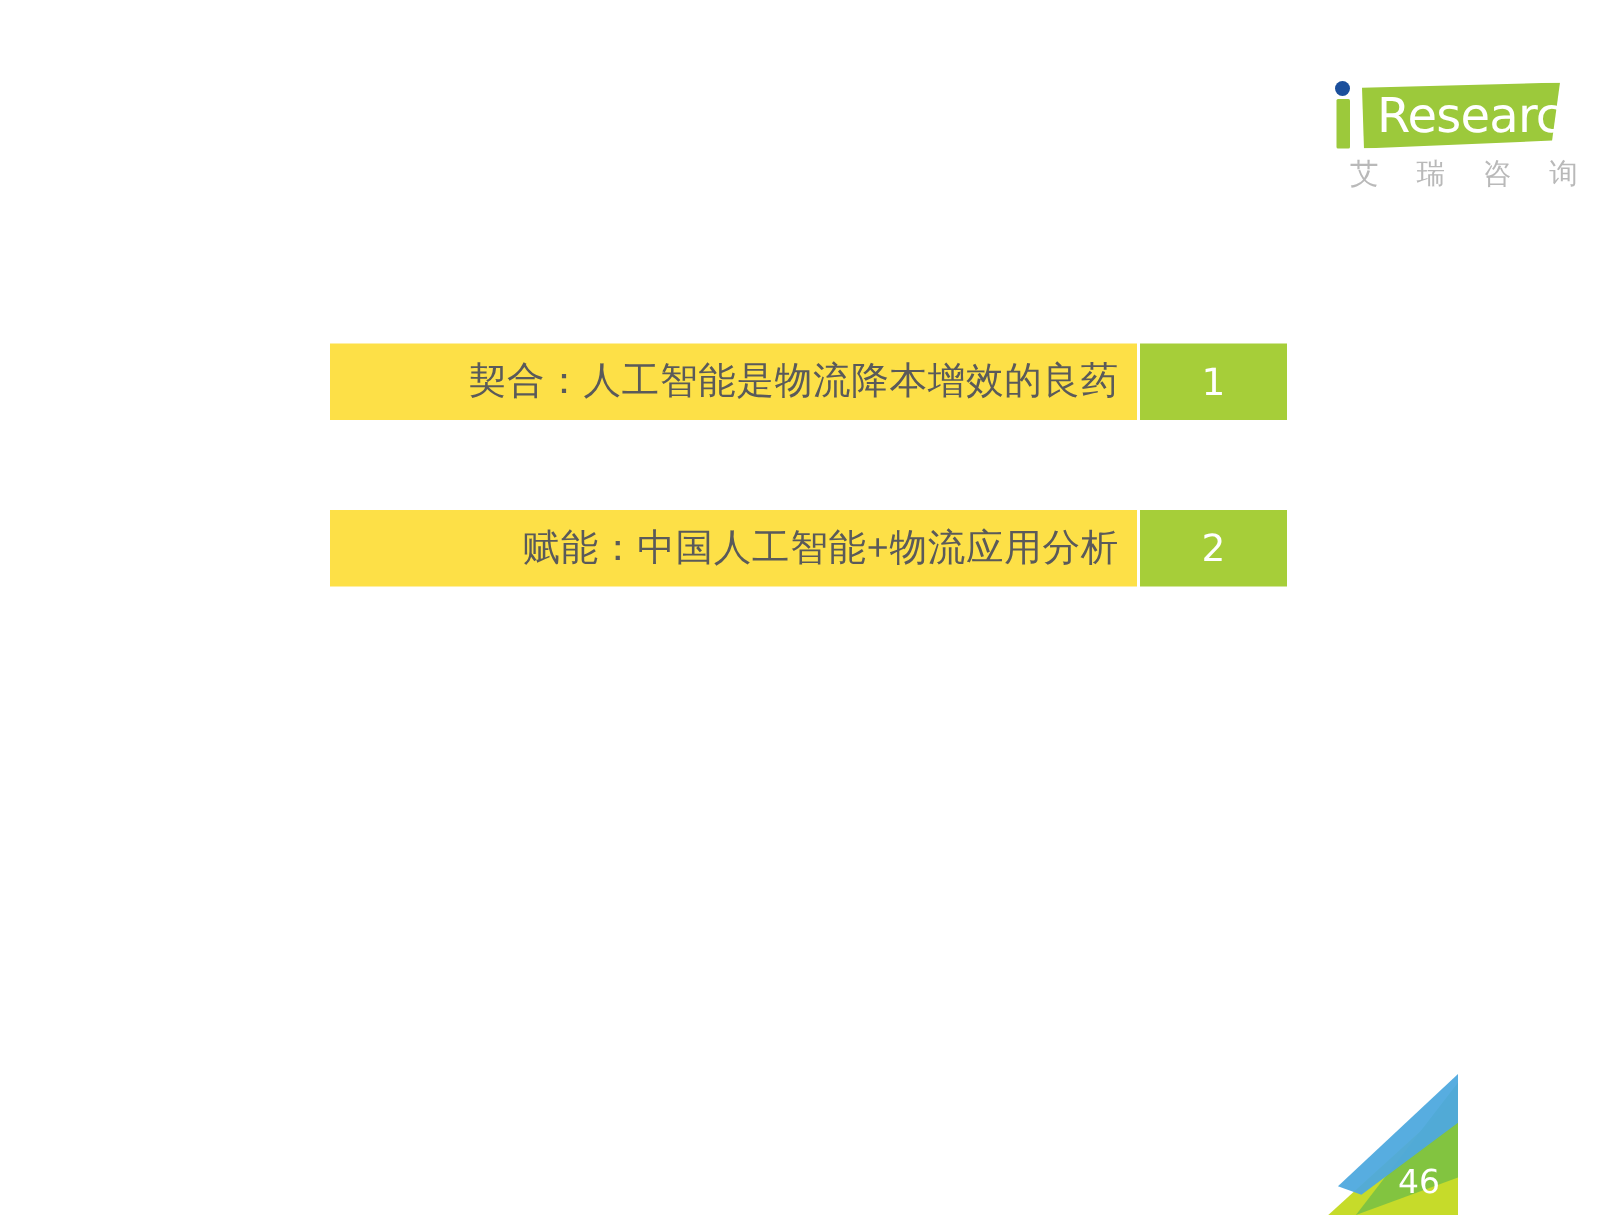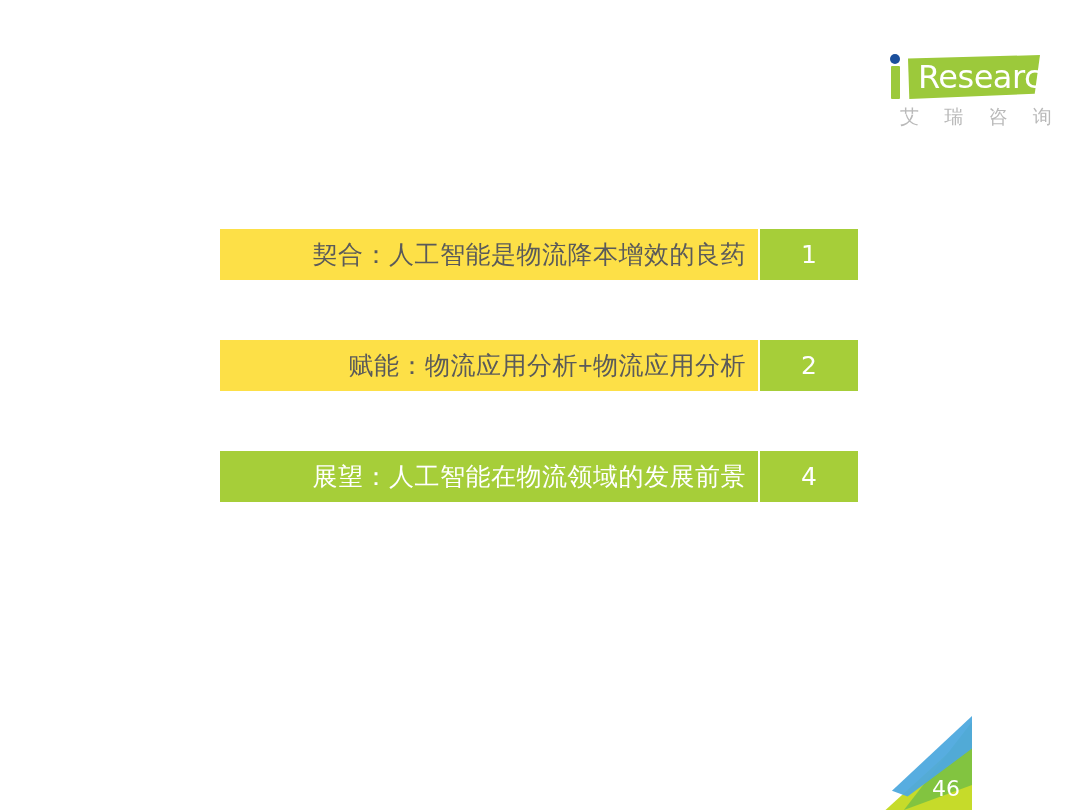--- a/index.html
+++ b/index.html
@@ -208,31 +208,26 @@
 
   <div class="agenda">
 
     <div class="agenda-row">
       <div class="row-text">契合：人工智能是物流降本增效的良药</div>
       <div class="row-gap"></div>
       <div class="row-num">1</div>
     </div>
 
     <div class="agenda-row">
-      <div class="row-text">赋能：物流应用分析+物流应用分析</div>
+      <div class="row-text">赋能：中国人工智能+物流应用分析</div>
       <div class="row-gap"></div>
       <div class="row-num">2</div>
     </div>
 
 
-    <div class="agenda-row active">
-      <div class="row-text">展望：人工智能在物流领域的发展前景</div>
-      <div class="row-gap"></div>
-      <div class="row-num">4</div>
-    </div>
 
   </div>
 
   <div class="corner">
     <div class="tri-green-light"></div>
     <div class="tri-green-mid"></div>
     <div class="tri-blue"></div>
   </div>
   <div class="page-number">46</div>
 

